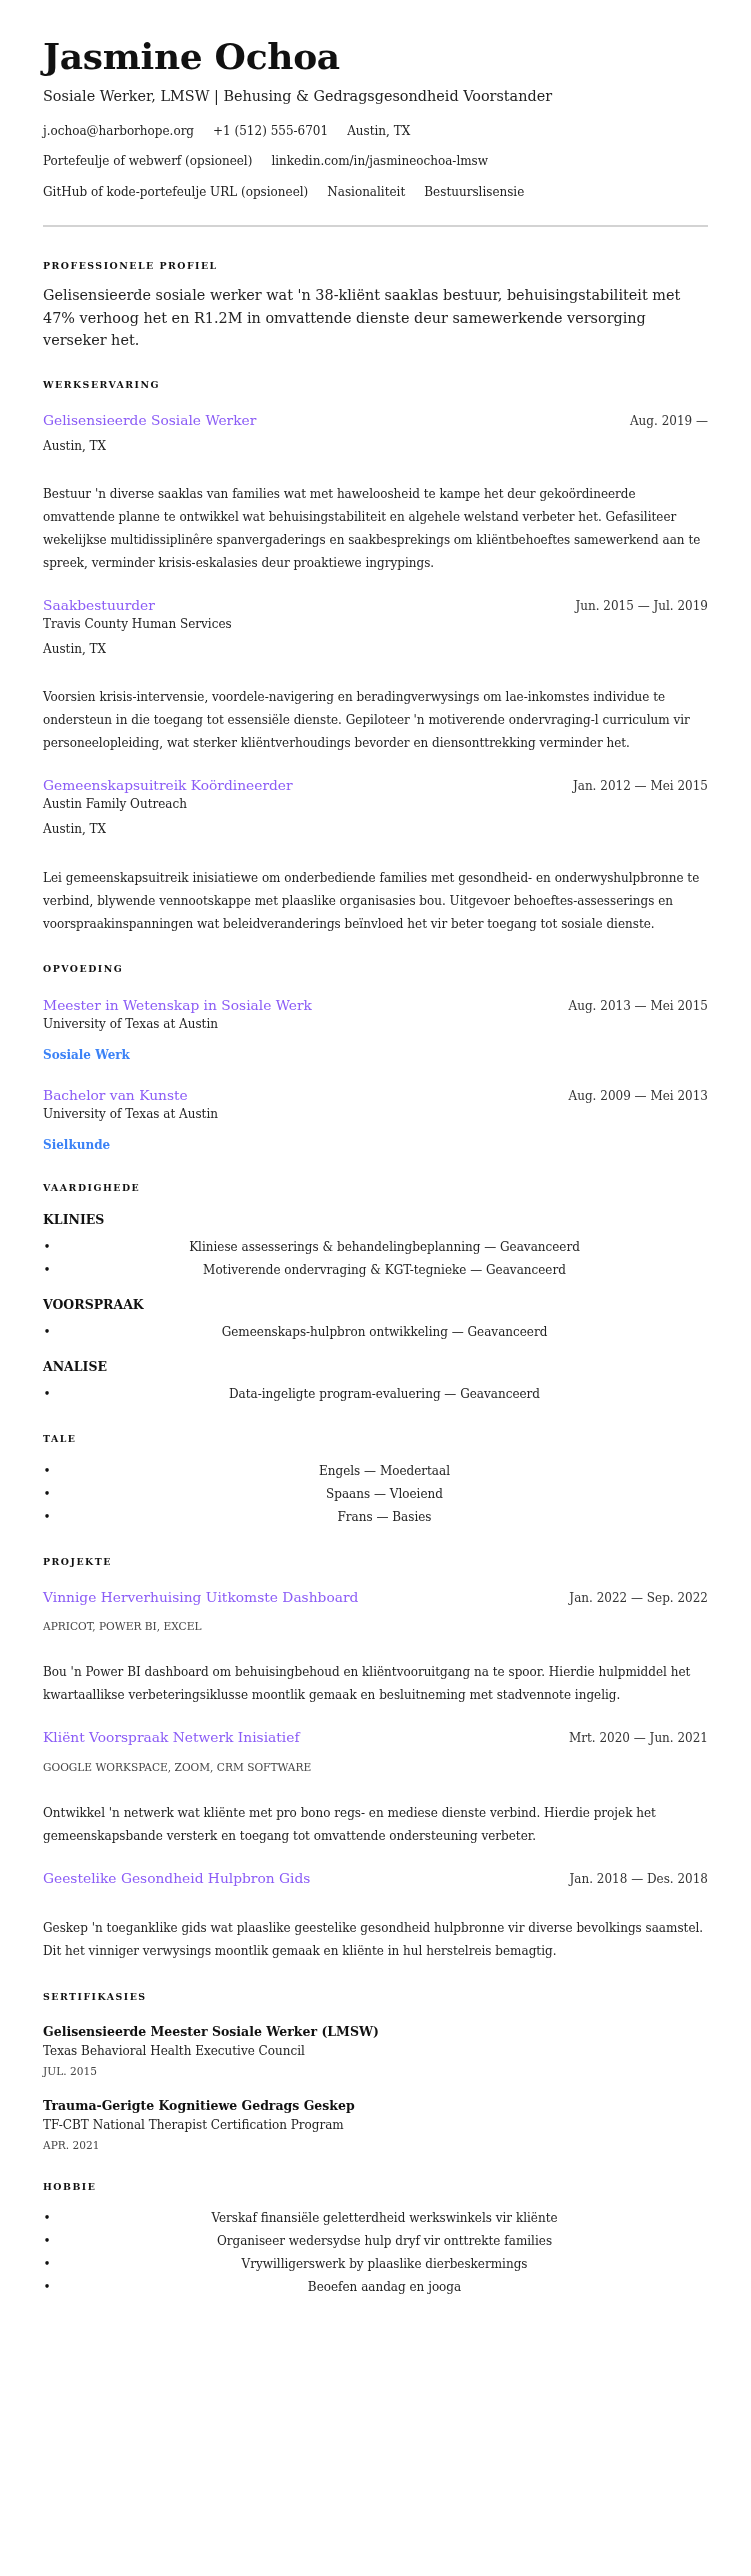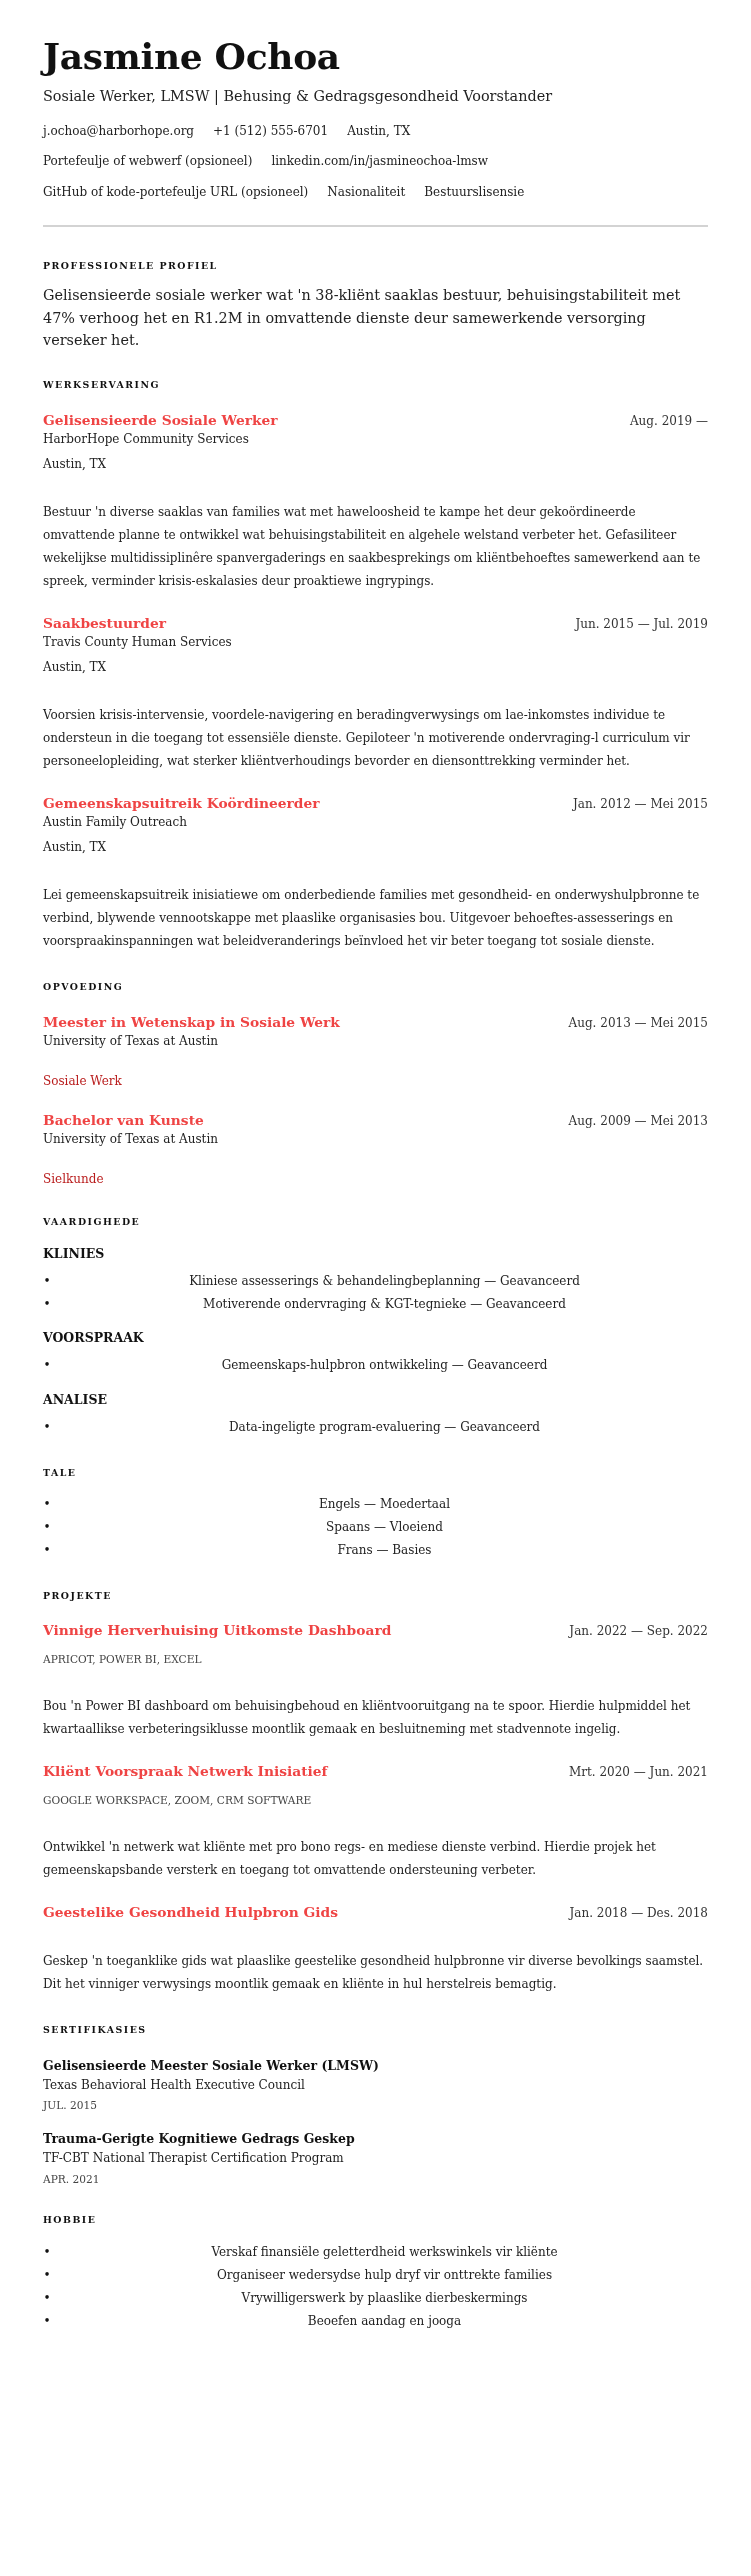--- a/index.html
+++ b/index.html
@@ -22,33 +22,33 @@
   .section-title {
     font-size: 9.4px; font-weight: bold; letter-spacing: 1.5px; text-transform: uppercase;
     color: #111; line-height: 12.5px;
   }
   .section { margin-top: 27.6px; }
   .section.first { margin-top: 33px; }
 
   .summary { font-size: 14.4px; line-height: 22.5px; color: #222; margin-top: 11.3px; }
 
   .entry-head { display: flex; justify-content: space-between; align-items: baseline; }
-  .entry-title { font-size: 13.8px; font-weight: bold; color: #ef4444; line-height: 19px; }
+  .entry-title { font-size: 13.8px; font-weight: normal; color: #8b5cf6; line-height: 19px; }
   .entry-date { font-size: 12px; color: #333; line-height: 19px; white-space: nowrap; }
   .entry-sub { font-size: 12px; color: #222; line-height: 17.5px; }
   .entry-loc { font-size: 12px; color: #222; line-height: 17.5px; margin-top: 7.5px; }
   .entry-desc { font-size: 12px; color: #222; line-height: 23px; margin-top: 27.6px; }
 
   .exp .entry { margin-top: 17.5px; }
   .exp .entry:first-of-type { margin-top: 19px; }
   .exp .entry + .entry { margin-top: 21px; }
 
   .edu .entry { margin-top: 21px; }
   .edu .entry:first-of-type { margin-top: 20px; }
-  .edu .entry-sub2 { font-size: 12px; color: #b91c1c; line-height: 17.5px; margin-top: 22px; }
+  .edu .entry-sub2 { font-size: 12px; color: #3b82f6; line-height: 17.5px; margin-top: 14px; font-weight: bold; }
 
   .skill-group-title { font-size: 12.5px; font-weight: bold; text-transform: uppercase; color: #111; line-height: 17.5px; margin-top: 13.8px; }
   .skill-group:first-of-type .skill-group-title { margin-top: 16.3px; }
   ul.bullets { list-style: none; margin-top: 7.5px; text-align: center; }
   ul.bullets li { position: relative; padding-left: 18px; font-size: 12px; line-height: 23px; color: #222; }
   ul.bullets li::before { content: "\2022"; position: absolute; left: 0.6px; top: 0; font-size: 12px; color: #111; }
 
   .proj .entry { margin-top: 21px; }
   .proj .entry:first-of-type { margin-top: 19px; }
   .tech { font-size: 10.6px; color: #444; text-transform: uppercase; line-height: 15px; margin-top: 11.3px; }
@@ -95,21 +95,20 @@
   </section>
 
   <section class="section exp">
     <h2 class="section-title">Werkservaring</h2>
 
     <div class="entry">
       <div class="entry-head">
         <span class="entry-title">Gelisensieerde Sosiale Werker</span>
         <span class="entry-date">Aug. 2019 —</span>
       </div>
-      <div class="entry-sub">HarborHope Community Services</div>
       <div class="entry-loc">Austin, TX</div>
       <p class="entry-desc">Bestuur 'n diverse saaklas van families wat met haweloosheid te kampe het deur gekoördineerde omvattende planne te ontwikkel wat behuisingstabiliteit en algehele welstand verbeter het. Gefasiliteer wekelijkse multidissiplinêre spanvergaderings en saakbesprekings om kliëntbehoeftes samewerkend aan te spreek, verminder krisis-eskalasies deur proaktiewe ingrypings.</p>
     </div>
 
     <div class="entry">
       <div class="entry-head">
         <span class="entry-title">Saakbestuurder</span>
         <span class="entry-date">Jun. 2015 — Jul. 2019</span>
       </div>
       <div class="entry-sub">Travis County Human Services</div>

